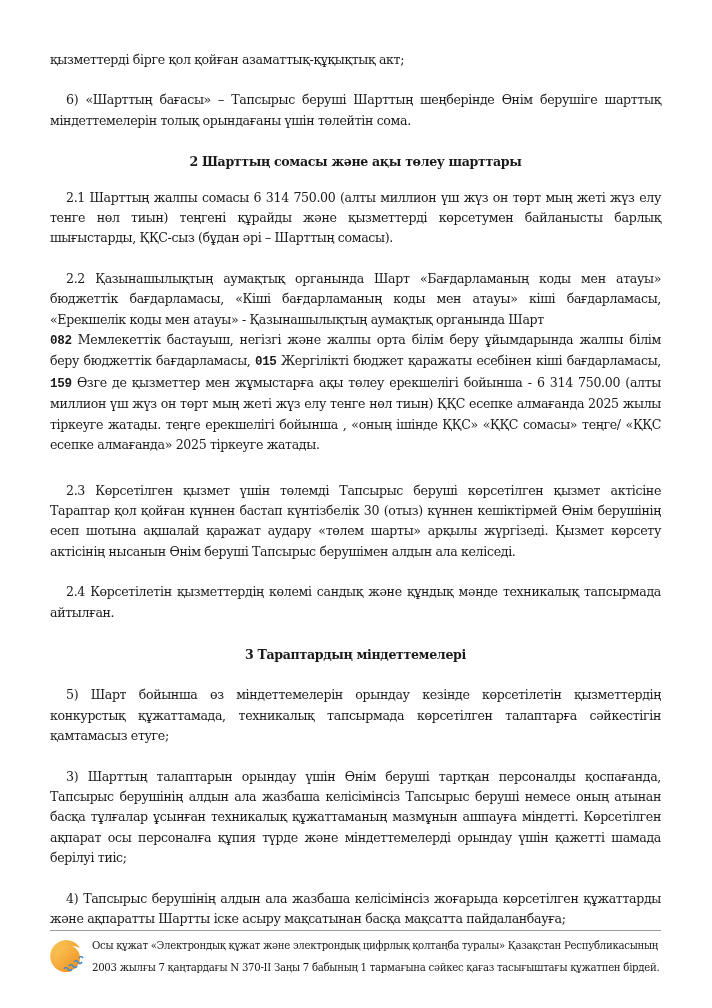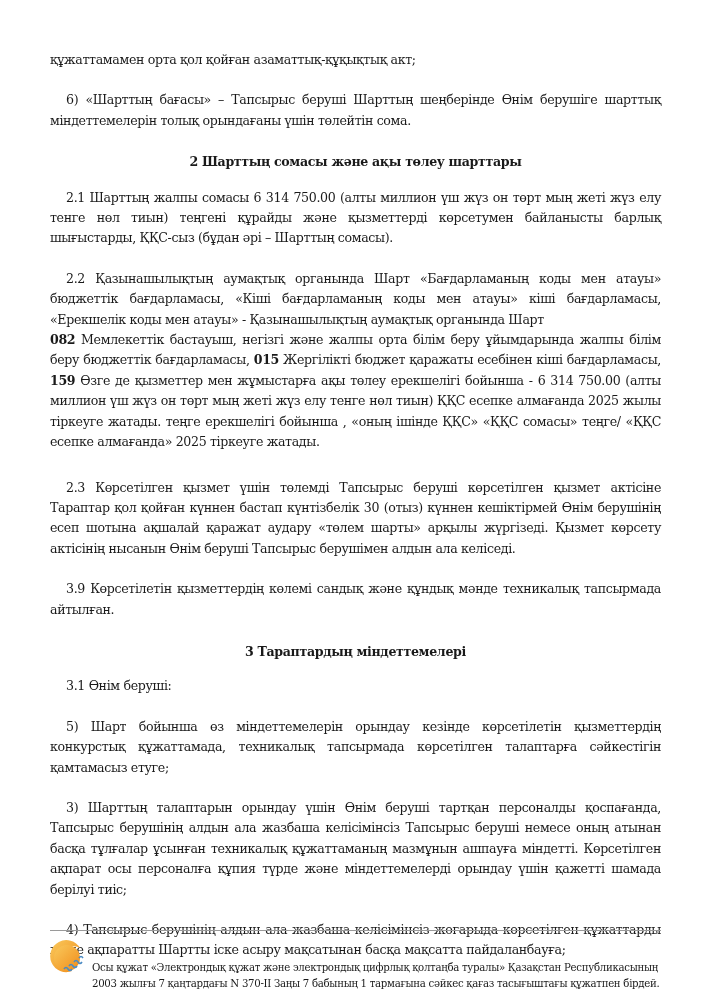--- a/index.html
+++ b/index.html
@@ -28,21 +28,21 @@
     margin: 0;
     text-align: justify;
   }
   .indent { text-indent: 16px; }
   .gap { margin-top: 20px; }
   .heading {
     text-align: center;
     font-weight: bold;
     margin: 0;
   }
-  .b { font-weight: bold; }
+  .b { font-weight: bold; font-family: Liberation Mono, monospace; }
   .last-left { text-align-last: left; }
 
   .footer {
     position: absolute;
     left: 50px;
     top: 930px;
     width: 611px;
     border-top: 1px solid #9a9a9a;
   }
   .footer-inner {
@@ -53,52 +53,50 @@
   .logo {
     width: 38px;
     height: 38px;
     flex: 0 0 38px;
     margin-top: 3px;
     margin-right: 4px;
   }
   .footer-text {
     font-family: "DejaVu Serif", "Liberation Serif", serif;
     font-size: 10.2px;
-    line-height: 16px;
+    line-height: 22px;
     letter-spacing: -0.3px;
     color: #1a1a1a;
-    margin-top: 25px;
   }
 </style>
 </head>
 <body>
 
 <div class="page">
 
-  <p class="p">құжаттамамен орта қол қойған азаматтық-құқықтық акт;</p>
+  <p class="p">қызметтерді бірге қол қойған азаматтық-құқықтық акт;</p>
 
   <p class="p indent gap" style="">6) «Шарттың бағасы» – Тапсырыс беруші Шарттың шеңберінде Өнім берушіге шарттық міндеттемелерін толық орындағаны үшін төлейтін сома.</p>
 
 
   <p class="heading" style="margin-top:21px;">2 Шарттың сомасы және ақы төлеу шарттары</p>
 
   <p class="p indent" style="margin-top:15px;">2.1 Шарттың жалпы сомасы 6 314 750.00 (алты миллион үш жүз он төрт мың жеті жүз елу тенге нөл тиын) теңгені құрайды және қызметтерді көрсетумен байланысты барлық шығыстарды, ҚҚС-сыз (бұдан әрі – Шарттың сомасы).</p>
 
   <p class="p indent last-left" style="margin-top:20px;">
     <span>2.2 Қазынашылықтың аумақтық органында Шарт «Бағдарламаның коды мен атауы» бюджеттік бағдарламасы, «Кіші бағдарламаның коды мен атауы» кіші бағдарламасы, «Ерекшелік коды мен атауы» - Қазынашылықтың аумақтық органында Шарт</span><br>
     <span class="b" style="display:inline;">082</span><span> Мемлекеттік бастауыш, негізгі және жалпы орта білім беру ұйымдарында жалпы білім беру бюджеттік бағдарламасы, </span><span class="b">015</span><span> Жергілікті бюджет қаражаты есебінен кіші бағдарламасы, </span><span class="b">159</span><span> Өзге де қызметтер мен жұмыстарға ақы төлеу ерекшелігі бойынша - 6 314 750.00 (алты миллион үш жүз он төрт мың жеті жүз елу тенге нөл тиын) ҚҚС есепке алмағанда 2025 жылы тіркеуге жатады. теңге ерекшелігі бойынша , «оның ішінде ҚҚС» «ҚҚС сомасы» теңге/ «ҚҚС есепке алмағанда» 2025 тіркеуге жатады.</span>
   </p>
 
   <p class="p indent" style="margin-top:25px;">2.3 Көрсетілген қызмет үшін төлемді Тапсырыс беруші көрсетілген қызмет актісіне Тараптар қол қойған күннен бастап күнтізбелік 30 (отыз) күннен кешіктірмей Өнім берушінің есеп шотына ақшалай қаражат аудару «төлем шарты» арқылы жүргізеді. Қызмет көрсету актісінің нысанын Өнім беруші Тапсырыс берушімен алдын ала келіседі.</p>
 
-  <p class="p indent" style="margin-top:20px;">3.9 Көрсетілетін қызметтердің көлемі сандық және құндық мәнде техникалық тапсырмада айтылған.</p>
+  <p class="p indent" style="margin-top:20px;">2.4 Көрсетілетін қызметтердің көлемі сандық және құндық мәнде техникалық тапсырмада айтылған.</p>
 
   <p class="heading" style="margin-top:22px;">3 Тараптардың міндеттемелері</p>
 
-  <p class="p indent" style="margin-top:14px;">3.1 Өнім беруші:</p>
 
 
   <p class="p indent" style="margin-top:20px;">5) Шарт бойынша өз міндеттемелерін орындау кезінде көрсетілетін қызметтердің конкурстық құжаттамада, техникалық тапсырмада көрсетілген талаптарға сәйкестігін қамтамасыз етуге;</p>
 
   <p class="p indent" style="margin-top:20px;">3) Шарттың талаптарын орындау үшін Өнім беруші тартқан персоналды қоспағанда, Тапсырыс берушінің алдын ала жазбаша келісімінсіз Тапсырыс беруші немесе оның атынан басқа тұлғалар ұсынған техникалық құжаттаманың мазмұнын ашпауға міндетті. Көрсетілген ақпарат осы персоналға құпия түрде және міндеттемелерді орындау үшін қажетті шамада берілуі тиіс;</p>
 
   <p class="p indent" style="margin-top:20px;">4) Тапсырыс берушінің алдын ала жазбаша келісімінсіз жоғарыда көрсетілген құжаттарды және ақпаратты Шартты іске асыру мақсатынан басқа мақсатта пайдаланбауға;</p>
 
 </div>
 

